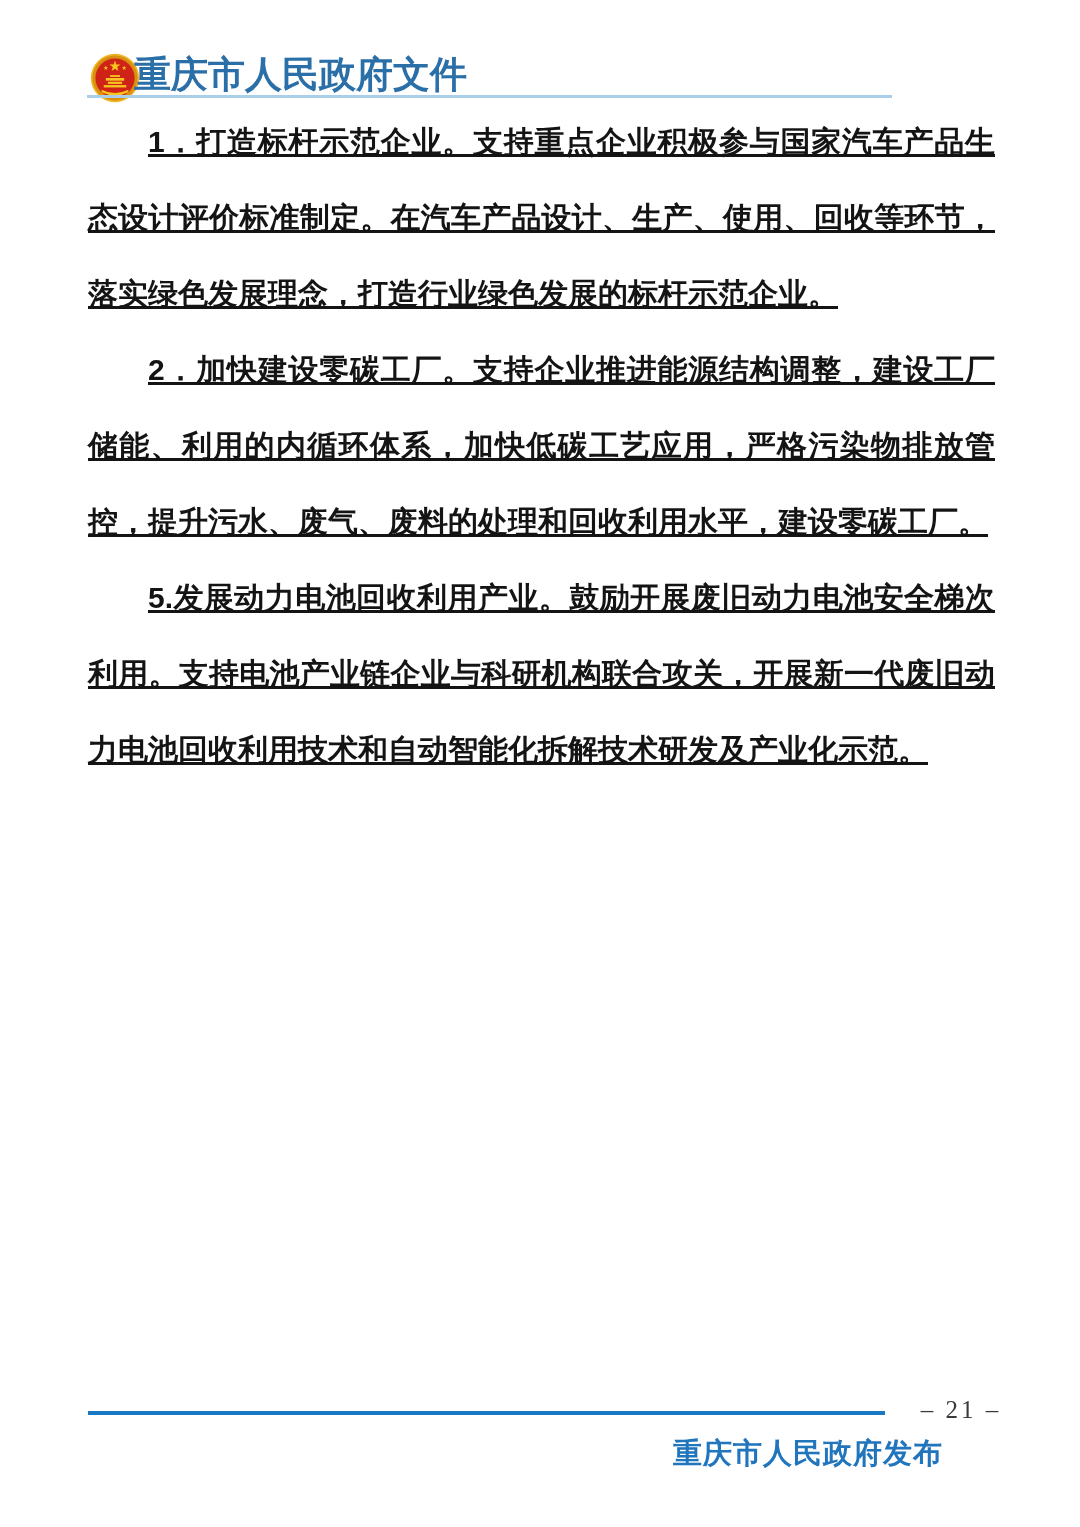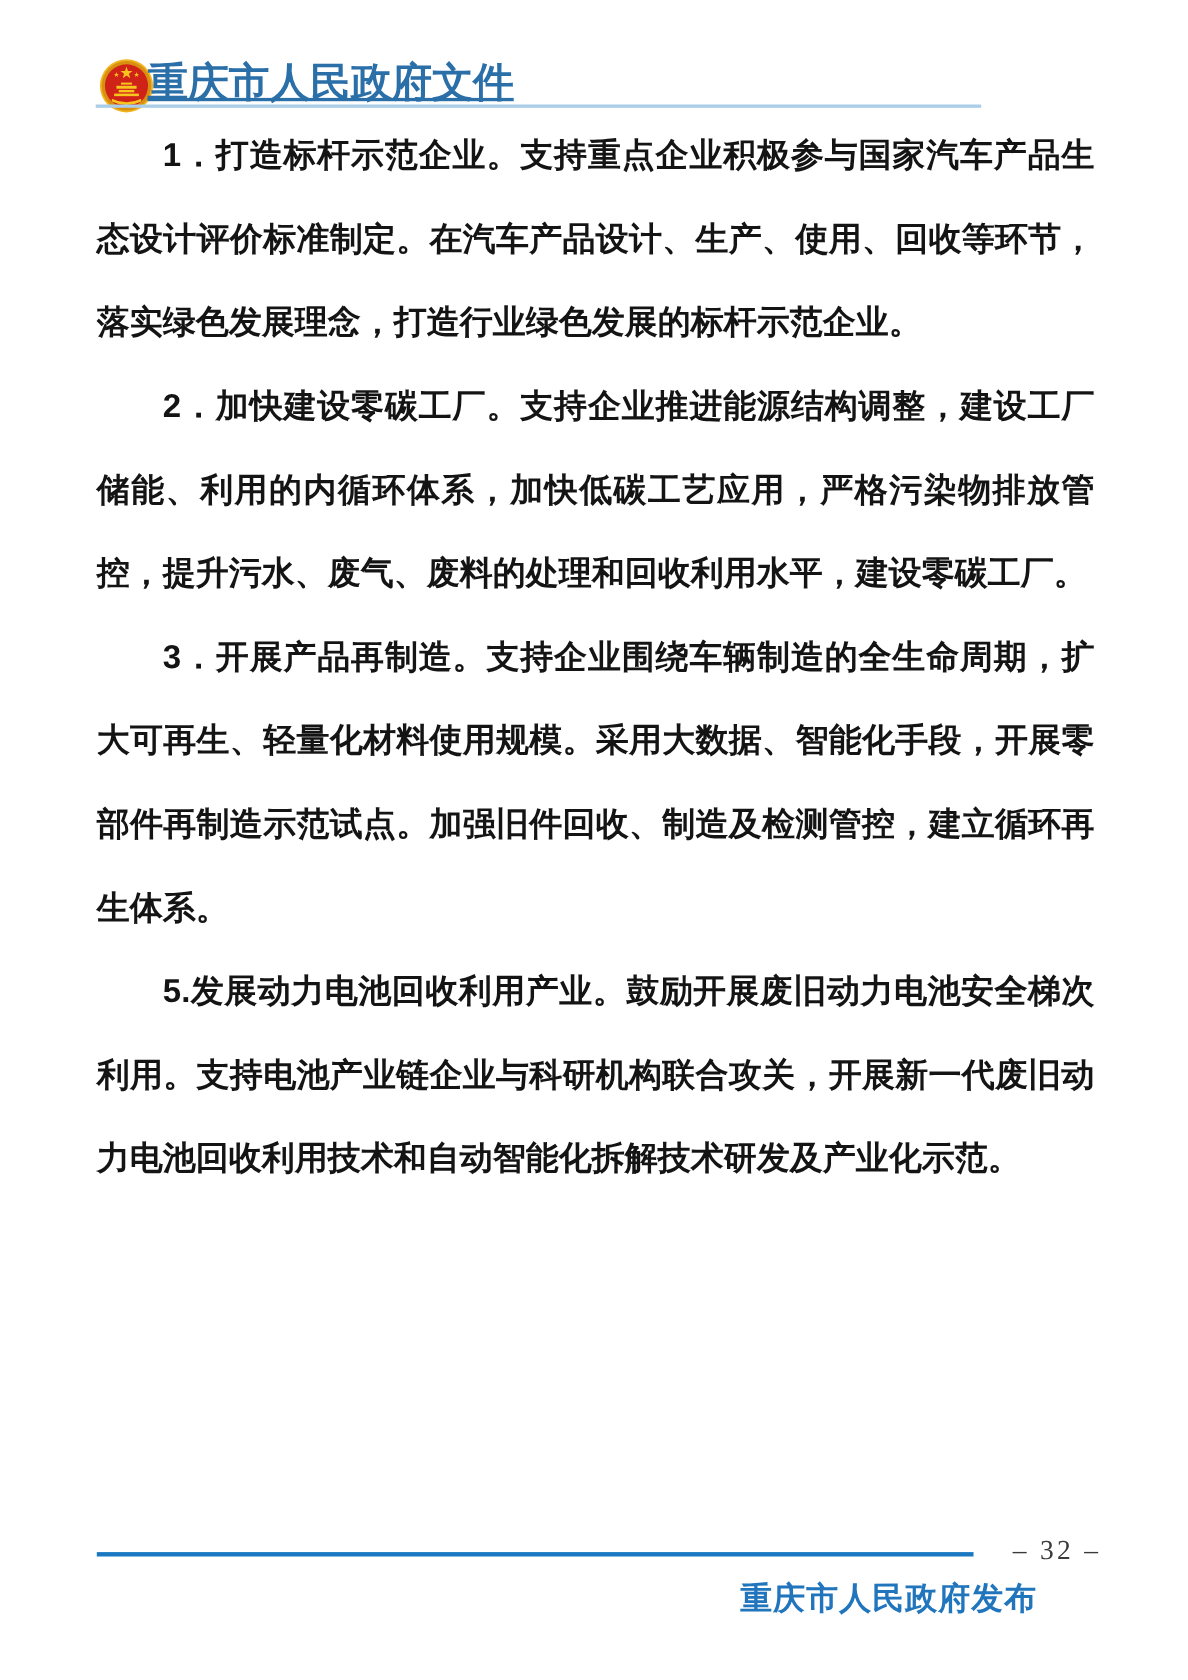--- a/index.html
+++ b/index.html
@@ -17,39 +17,38 @@
     position:absolute; left:90px; top:51px;
     width:50px; height:54px;
   }
   .header-title {
     position:absolute; left:134px; top:50px;
     font-family:"Liberation Serif", serif;
     font-size:37px; font-weight:700;
     color:#2b6fa8;
     letter-spacing:0px;
     white-space:nowrap;
-    text-decoration:underline;
   }
   .header-rule {
     position:absolute; left:87px; top:95px;
     width:805px; height:3px;
     background:#aacde8;
   }
 
   
   .doc-body {
     position:absolute; left:88px; top:104px;
     width:907px;
     font-size:30px; line-height:76px;
     font-weight:600;
     color:#141414;
     text-align:justify;
     text-justify:inter-ideograph;
   }
-  .doc-body p { margin:0; text-indent:2em; }
+  .doc-body p { margin:0; text-indent:2em;text-decoration:underline; }
   .para-1 { margin-bottom:8px; }
   .para-2 { margin-bottom:9px; }
   .para-3 { margin-bottom:17px; }
   .para-4 { margin-bottom:7px; }
   .section-heading {
     font-family:"Liberation Serif", serif;
     font-weight:400;
     font-size:29px;
     line-height:64px;
     color:#1c1c1c;
@@ -98,23 +97,22 @@
       <rect x="16.5" y="38.5" width="27" height="2.8" fill="#f7c51e"></rect>
       <path d="M14 44 Q30 52 46 44 L46 47 Q30 55 14 47 Z" fill="#f7c51e"></path>
     </svg>
     <div class="header-title">重庆市人民政府文件</div>
     <div class="header-rule"></div>
   </div>
 
   <main class="doc-body">
     <p class="para-1">1．打造标杆示范企业。支持重点企业积极参与国家汽车产品生态设计评价标准制定。在汽车产品设计、生产、使用、回收等环节，落实绿色发展理念，打造行业绿色发展的标杆示范企业。</p>
     <p class="para-2">2．加快建设零碳工厂。支持企业推进能源结构调整，建设工厂储能、利用的内循环体系，加快低碳工艺应用，严格污染物排放管控，提升污水、废气、废料的处理和回收利用水平，建设零碳工厂。</p>
-    <p class="para-3">3．开展产品再制造。支持企业围绕车辆制造的全生命周期，扩大可再生、轻量化材料使用规模。采用大数据、智能化手段，开展零部件再制造示范试点。加强旧件回收、制造及检测管控，建立循环再生体系。</p>
     <p class="para-4">5.发展动力电池回收利用产业。鼓励开展废旧动力电池安全梯次利用。支持电池产业链企业与科研机构联合攻关，开展新一代废旧动力电池回收利用技术和自动智能化拆解技术研发及产业化示范。</p>
   </main>
 
   <div>
     <div class="footer-rule"></div>
-    <div class="page-number">– 32 –</div>
+    <div class="page-number">– 21 –</div>
     <div class="publisher">重庆市人民政府发布</div>
   </div>
 
 </div>
 
 </body></html>

